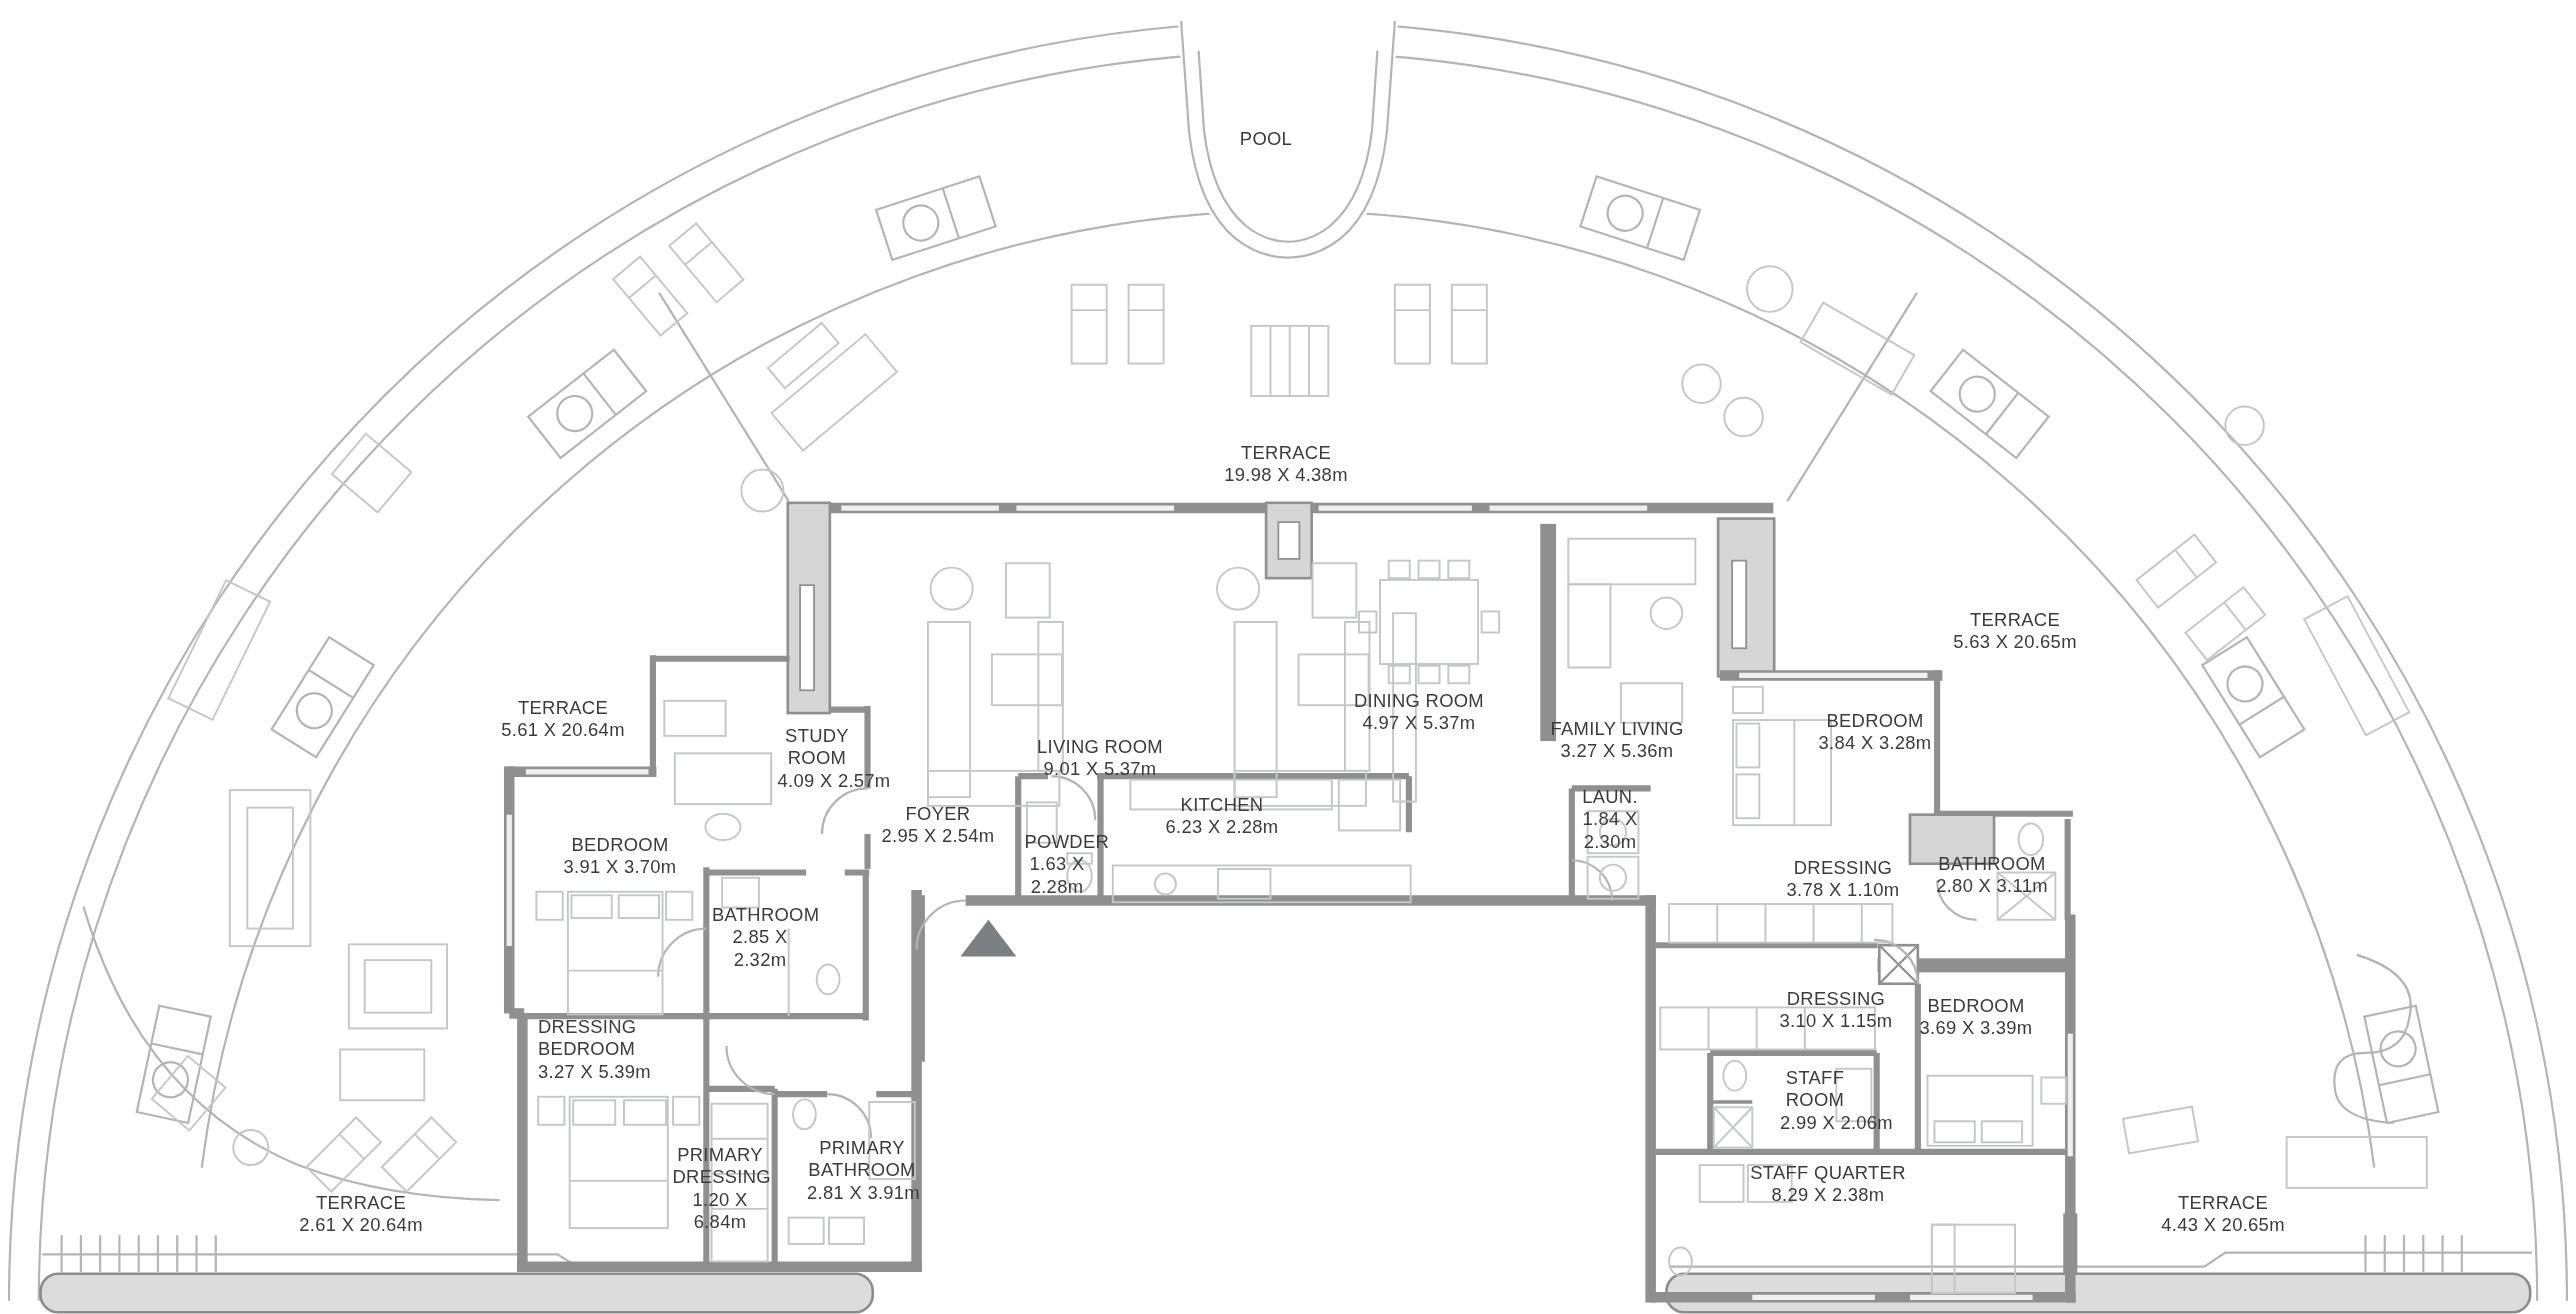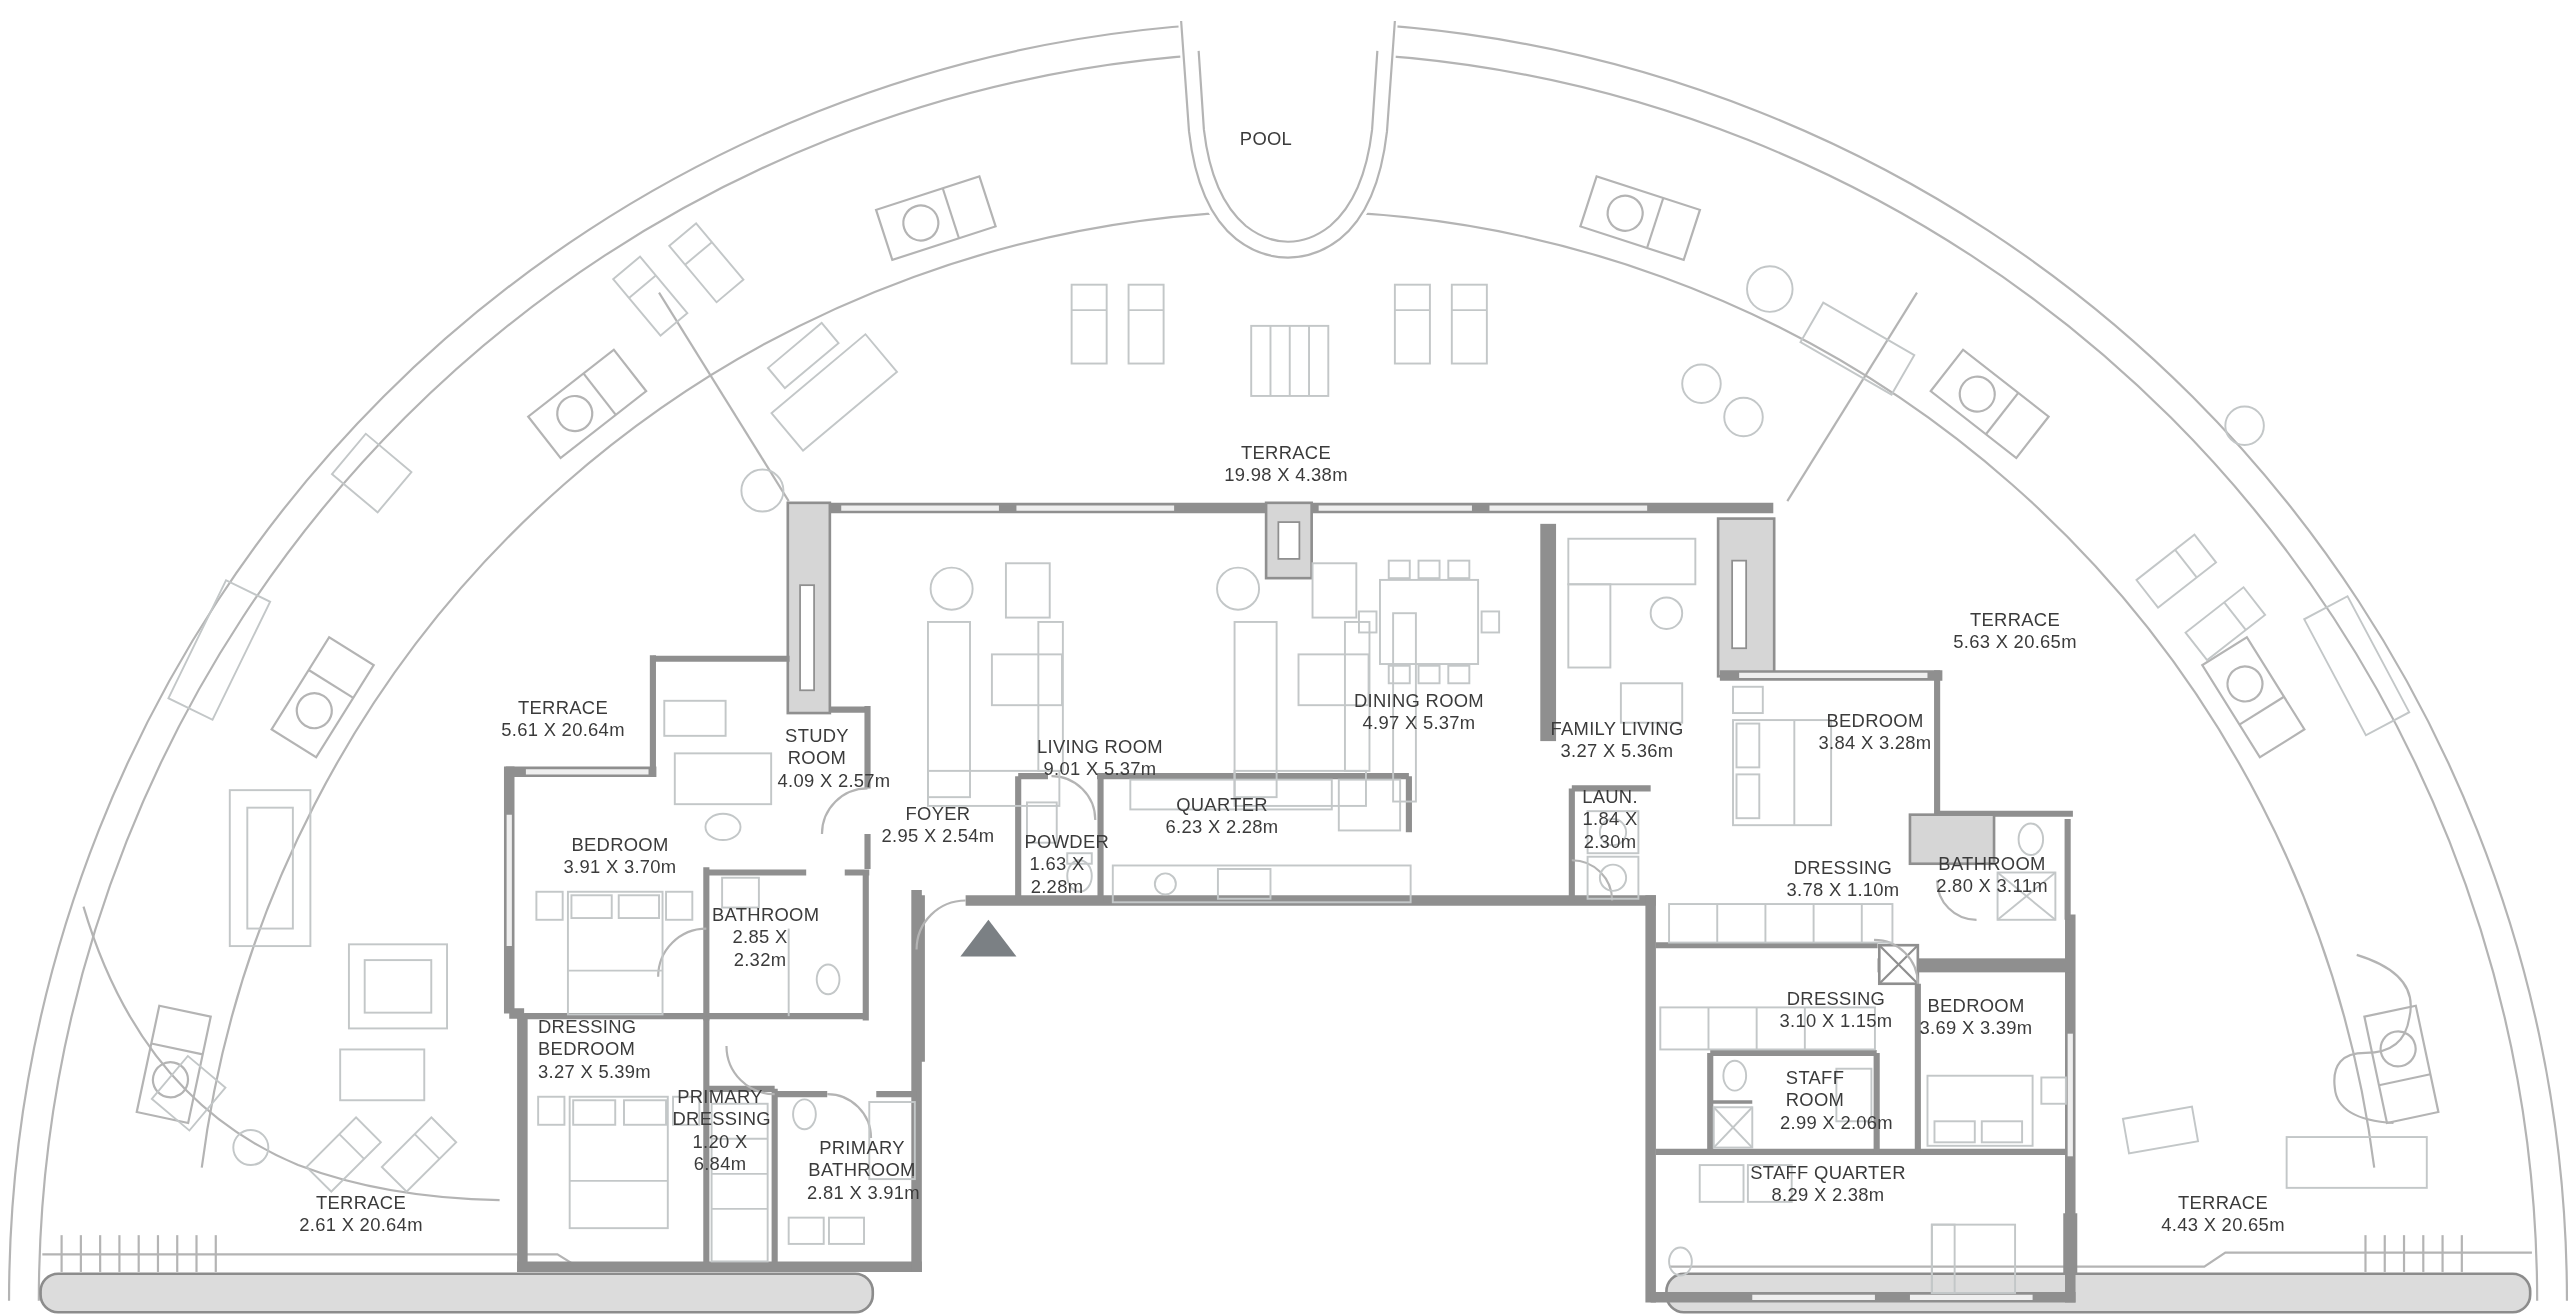--- a/index.html
+++ b/index.html
@@ -481,21 +481,21 @@
       </div>
   <div class="lbl nwrap" style="left:1875px;top:710px;width:140px">
         <span class="nm">BEDROOM</span>
         <span class="dims">3.84 X 3.28m</span>
       </div>
   <div class="lbl nwrap" style="left:938px;top:803px;width:140px">
         <span class="nm">FOYER</span>
         <span class="dims">2.95 X 2.54m</span>
       </div>
   <div class="lbl nwrap" style="left:1222px;top:794px;width:140px">
-        <span class="nm">QUARTER</span>
+        <span class="nm">KITCHEN</span>
         <span class="dims">6.23 X 2.28m</span>
       </div>
   <div class="lbl" style="left:1057px;top:831px;width:65px">
         <span class="nm">POWDER</span>
         <span class="dims wrap">1.63 X 2.28m</span>
       </div>
   <div class="lbl" style="left:1610px;top:786px;width:65px">
         <span class="nm">LAUN.</span>
         <span class="dims wrap">1.84 X 2.30m</span>
       </div>
@@ -520,21 +520,21 @@
         <span class="dims">3.27 X 5.39m</span>
       </div>
   <div class="lbl nwrap" style="left:1836px;top:988px;width:140px">
         <span class="nm">DRESSING</span>
         <span class="dims">3.10 X 1.15m</span>
       </div>
   <div class="lbl nwrap" style="left:1976px;top:995px;width:140px">
         <span class="nm">BEDROOM</span>
         <span class="dims">3.69 X 3.39m</span>
       </div>
-  <div class="lbl" style="left:720px;top:1086px;width:95px">
+  <div class="lbl" style="left:720px;top:1144px;width:95px">
         <span class="nm">PRIMARY DRESSING</span>
         <span class="dims wrap">1.20 X 6.84m</span>
       </div>
   <div class="lbl" style="left:862px;top:1137px;width:110px">
         <span class="nm">PRIMARY BATHROOM</span>
         <span class="dims">2.81 X 3.91m</span>
       </div>
   <div class="lbl" style="left:1815px;top:1067px;width:70px">
         <span class="nm">STAFF ROOM</span>
         <span class="dims">2.99 X 2.06m</span>

